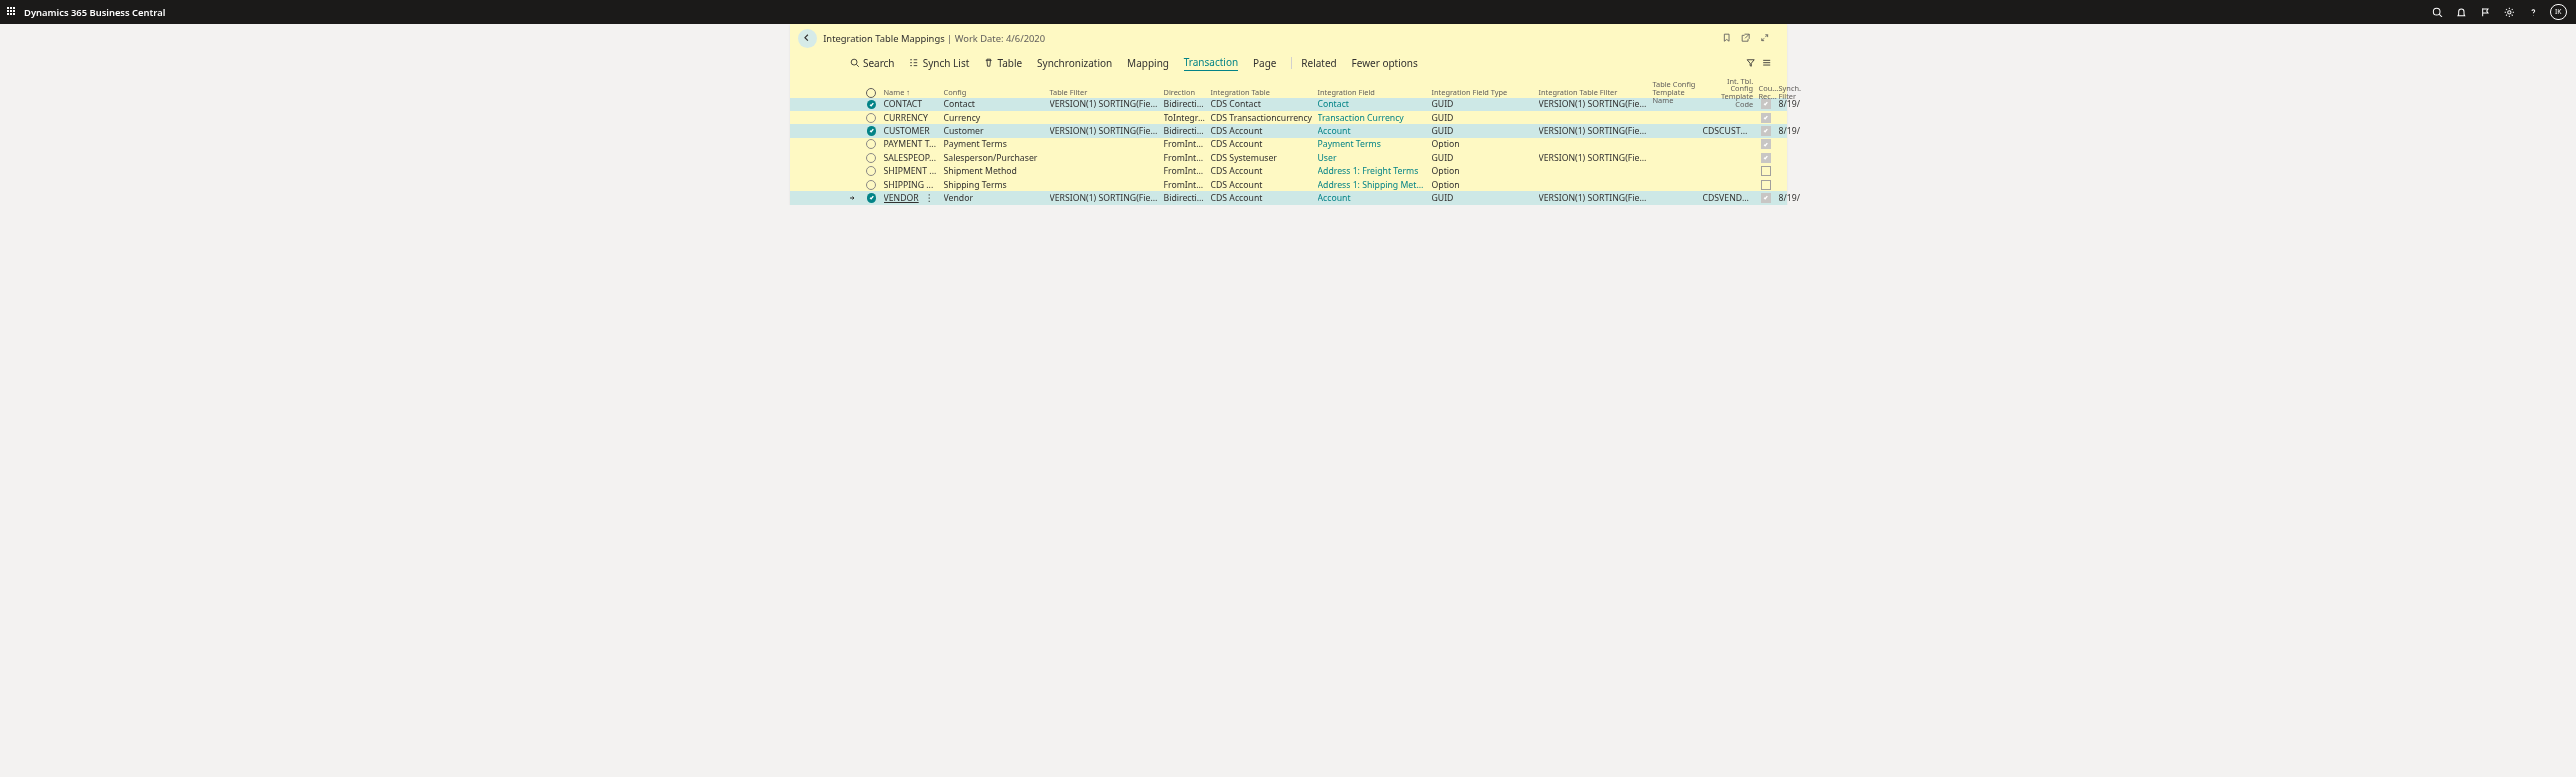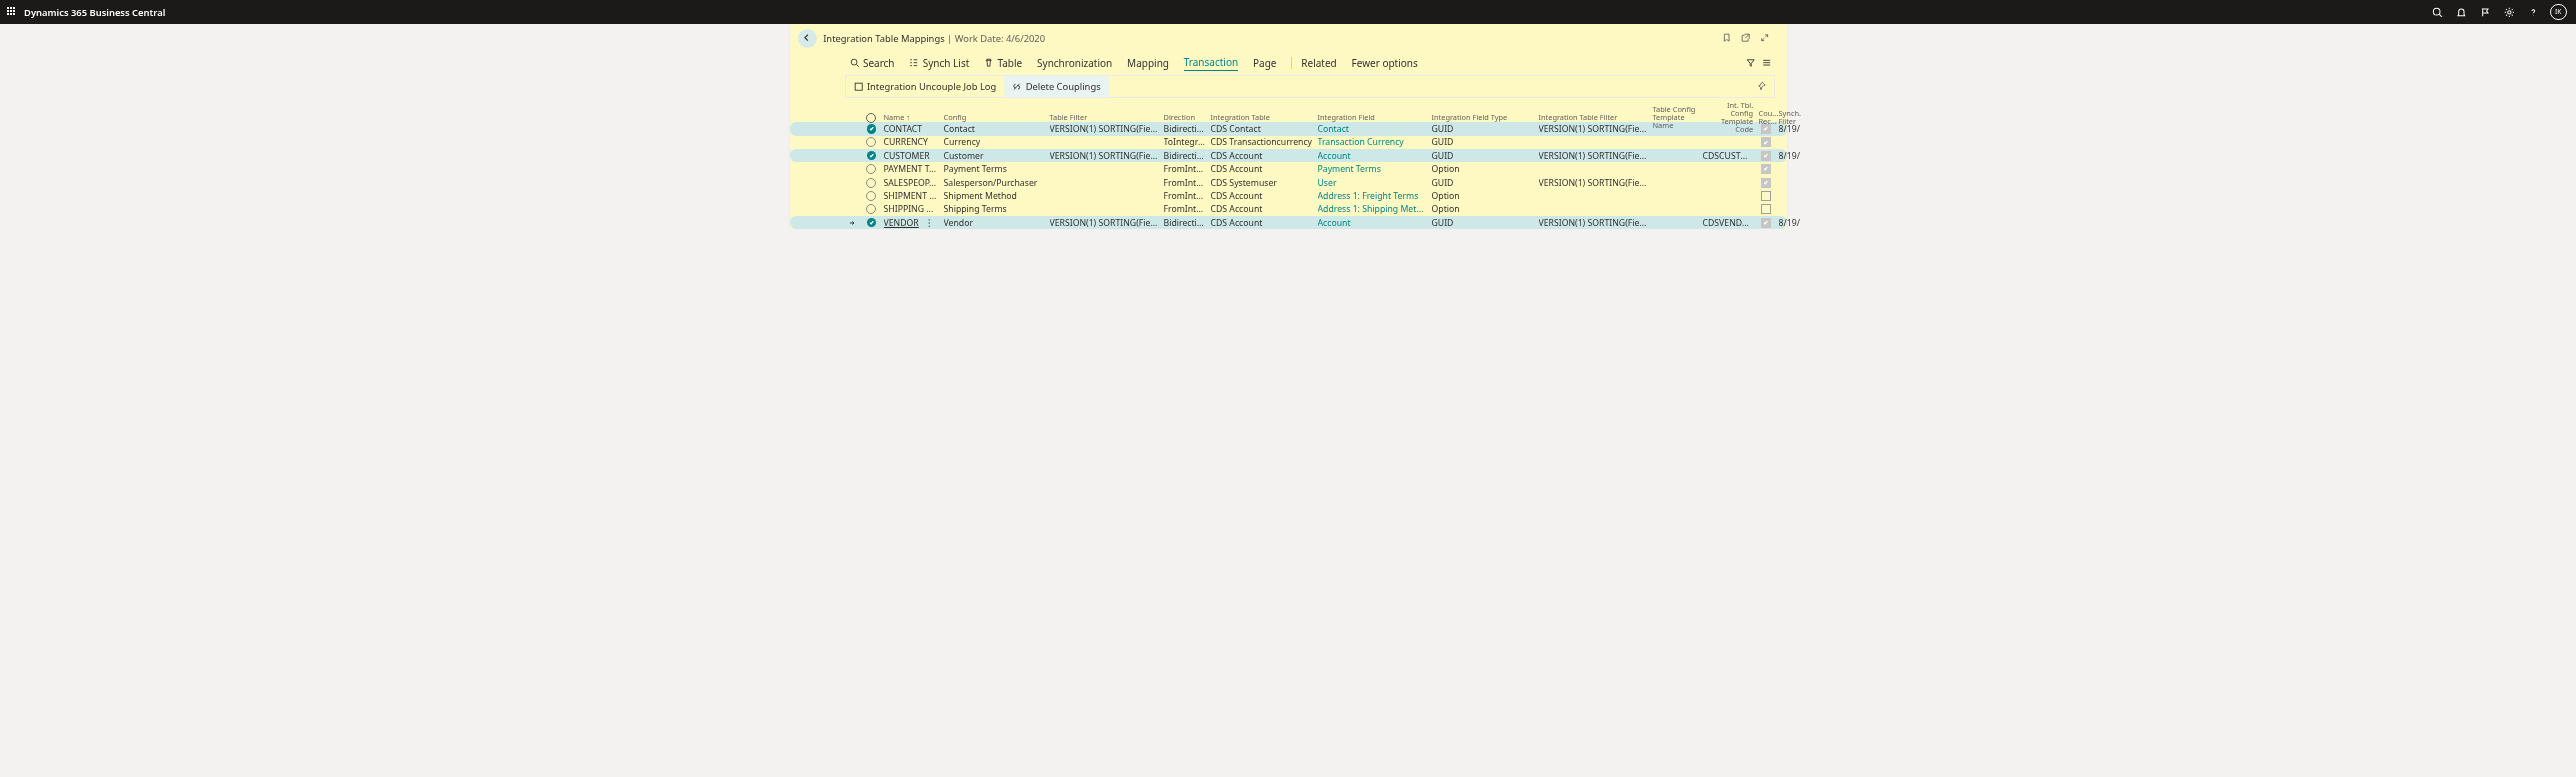--- a/index.html
+++ b/index.html
@@ -168,21 +168,21 @@
   .tbl .row {
     padding-left: 55px;
     height: 13.4px;
   }
   .tbl .row > div {
     padding-right: 5.4px;
     white-space: nowrap;
     overflow: hidden;
     text-overflow: ellipsis;
   }
-  .tbl .row.sel { background:#cde8e6;border-radius:6px; }
+  .tbl .row.sel { background:#cde8e6; }
   .tbl .row .selcol { display:flex; justify-content:center; }
   .tbl .row .ring {
     width:8px; height:8px; border:0.7px solid #8a8886; border-radius:50%;
     display:inline-block;
   }
   .tbl .row .check {
     width:9.4px; height:9.4px; border-radius:50%;
     background:#038387;
     display:inline-flex; align-items:center; justify-content:center;
   }
@@ -328,41 +328,20 @@
             <path d="M2 3h12l-5 6v5l-2-1v-4L2 3z"></path>
           </svg>
       </div>
       <div class="right-ico">
         <svg viewBox="0 0 16 16">
             <path d="M2 4h12M2 8h12M2 12h12"></path>
           </svg>
       </div>
     </div>
 
-    <div class="subcmdbar">
-      <div class="scmd">
-        <svg viewBox="0 0 16 16">
-            <rect x="2" y="2" width="12" height="12"></rect>
-          </svg>
-        <span>Integration Uncouple Job Log</span>
-      </div>
-      <div class="scmd active">
-        <svg viewBox="0 0 16 16">
-            <path d="M6 4a3 3 0 0 0 0 6h1M10 12a3 3 0 0 0 0-6H9"></path>
-            <line x1="3" y1="13" x2="13" y2="3"></line>
-          </svg>
-        <span>Delete Couplings</span>
-      </div>
-      <div class="spacer"></div>
-      <div class="pin">
-        <svg viewBox="0 0 16 16">
-            <path d="M9 2l5 5-3 1-3 3-1 4-1-1 0-3-3-3 3-1 1-3 2-2z"></path>
-          </svg>
-      </div>
-    </div>
 
     <div class="tbl">
       <div class="hdr">
         <div></div>
         <div class="selcol">
             <span class="ring"></span>
           </div>
         <div>Name ↑</div>
         <div>Config</div>
         <div>Table Filter</div>

